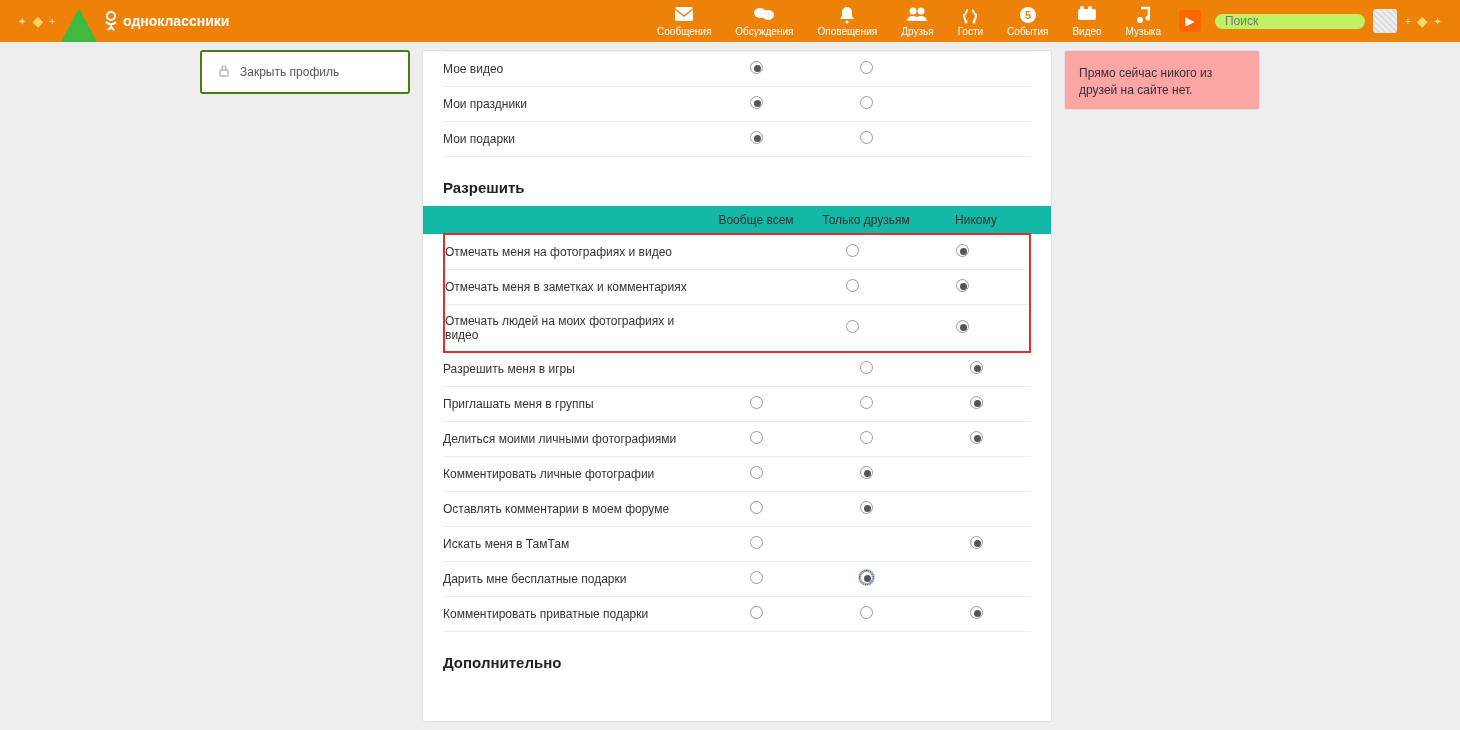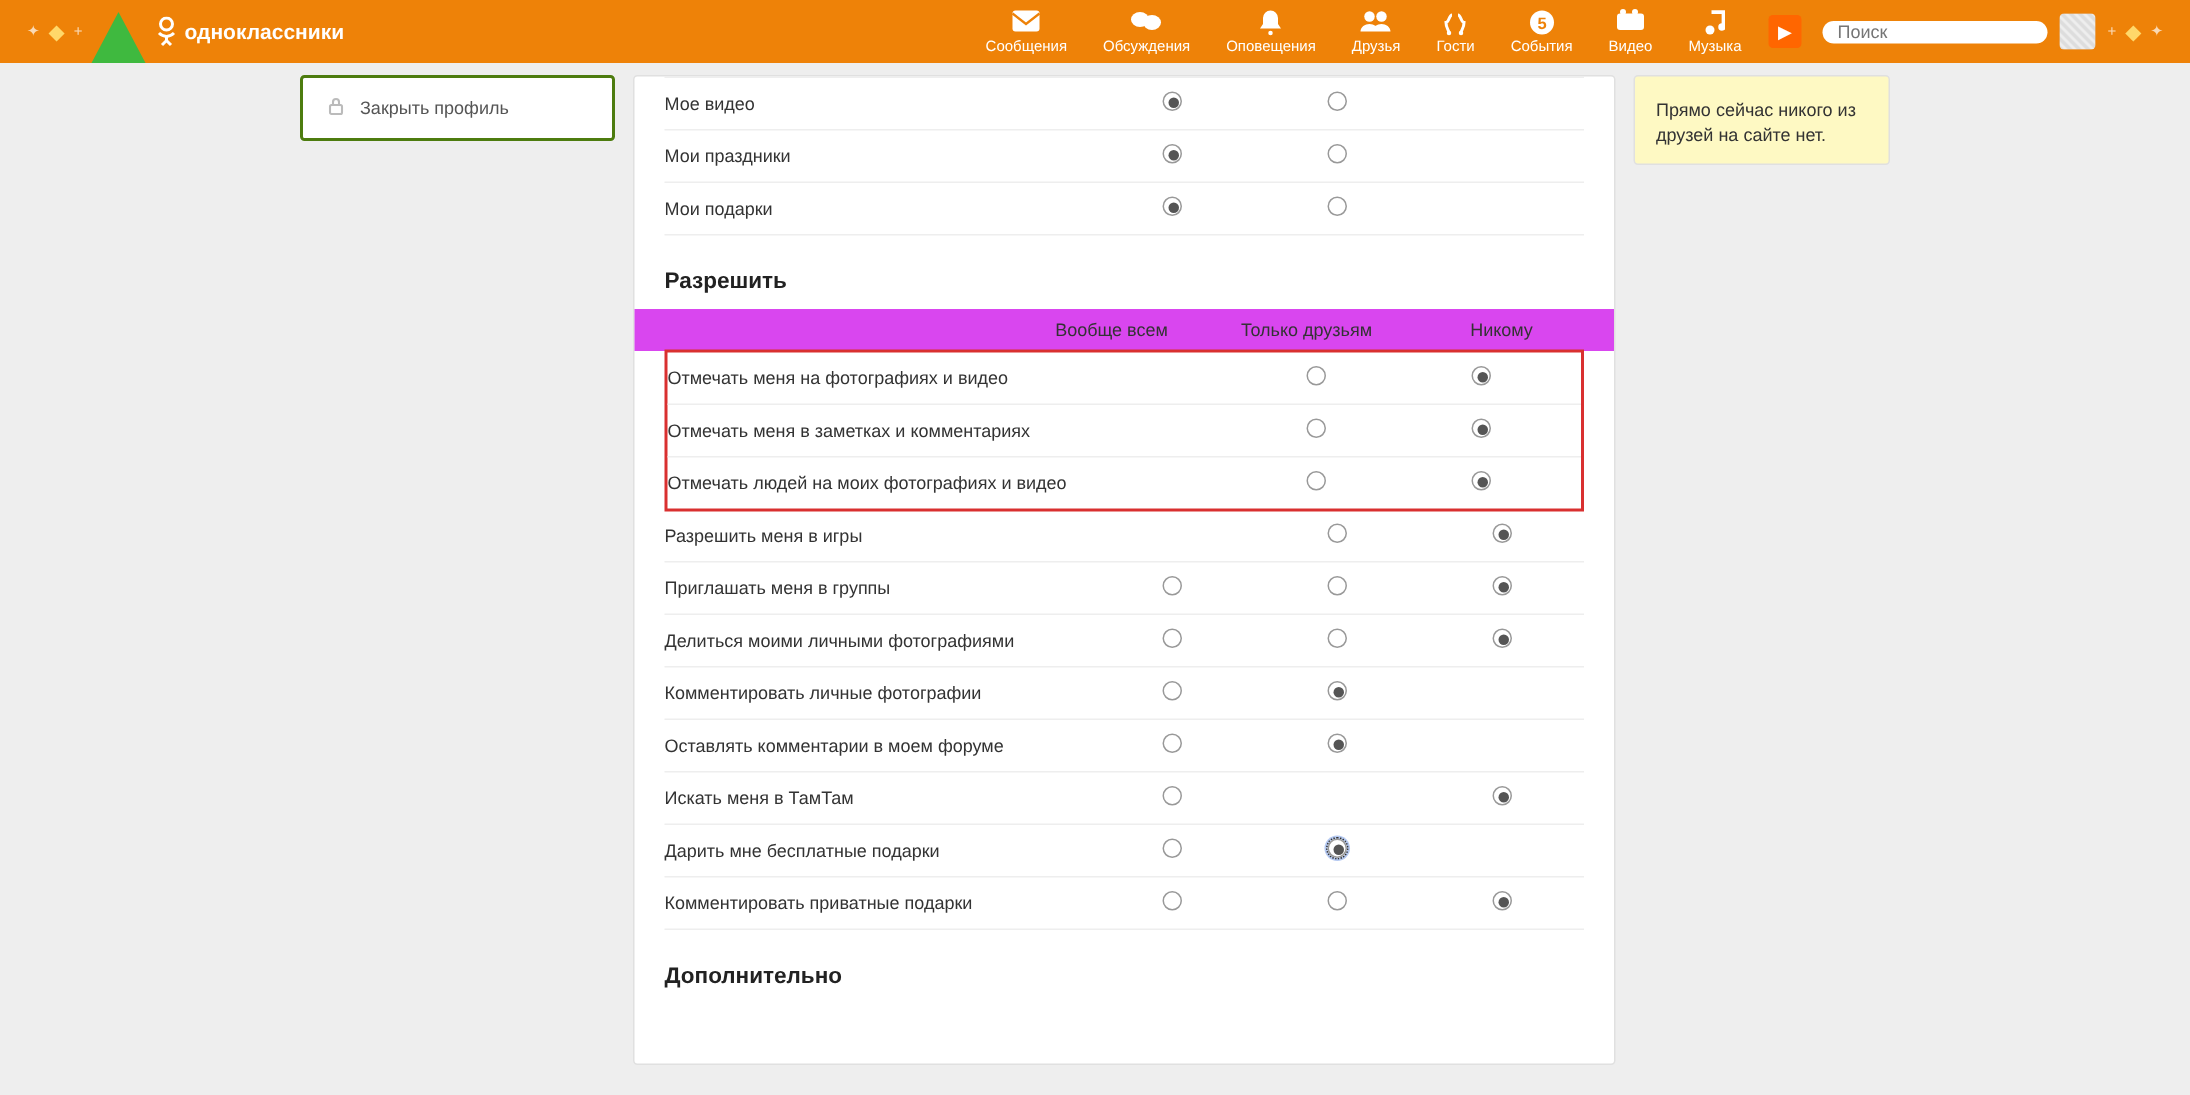--- a/index.html
+++ b/index.html
@@ -51,21 +51,21 @@
 }
 .nav-item .nav-icon { font-size: 18px; height: 20px; line-height: 20px; }
 .nav-item .nav-icon svg { fill: #fff; }
 .orange-box {
   width: 22px; height: 22px; background: #ff6600;
   border-radius: 3px; display: flex; align-items: center;
   justify-content: center; color: #fff; margin: 0 6px;
 }
 .search-wrap {
   display: flex; align-items: center;
-  background: #ffffff; border-radius: 14px; height: 15px;
+  background: #bef264; border-radius: 14px; height: 15px;
   padding: 0 10px; width: 150px; margin-left: 8px;
 }
 .search-wrap input {
   border: none; outline: none; flex: 1; font-size: 12px;
   color: #777; background: transparent;
 }
 .search-wrap .search-icon { color: #999; font-size: 14px; }
 .avatar {
   width: 24px; height: 24px; background: #ccc;
   border-radius: 3px; margin-left: 8px;
@@ -83,42 +83,42 @@
   border-radius: 3px; padding: 14px 16px; height: 44px;
   display: flex; align-items: center; gap: 10px;
   color: #555;
 }
 .sidebar-left .lock-icon { color: #bbb; font-size: 13px; }
 .main {
   flex: 1; background: #fff; border: 1px solid #e0e0e0;
   border-radius: 3px; padding: 0 0 40px 0;
 }
 .sidebar-right {
-  width: 171px; background: #fef9c3; border: 1px solid #e0e0e0;
+  width: 196px; background: #fca5a5; border: 1px solid #e0e0e0;
   border-radius: 3px; padding: 14px 14px; color: #333;
   font-size: 12px; line-height: 1.4; height: 60px;
 }
 .row {
   display: flex; align-items: center;
   border-bottom: 1px solid #eee;
   padding: 9px 0;
 }
 .row.noborder { border-bottom: none; }
 .row .label { flex: 1; font-size: 12px; color: #333; }
 .row .col { width: 110px; text-align: center; }
 .row.cut { border-top: 1px solid #eee; color: #777; }
 
 .section-title {
   font-size: 15px; font-weight: bold; color: #222;
   padding: 22px 20px 10px 20px;
 }
 .table-header {
   display: flex; align-items: center;
-  background: #d946ef; padding: 7px 20px;
-  font-size: 12px; color: #333; gap: 20px;
+  background: #14b8a6; padding: 7px 20px;
+  font-size: 12px; color: #333;
 }
 .table-header .label { flex: 1; }
 .table-header .col { width: 110px; text-align: center; }
 
 .highlight-box {
   border: 2px solid #d93030;
   margin: -1px 20px;
   padding: 0;
 }
 .highlight-box .row { padding-left: 0; padding-right: 12px; margin: 0; }

